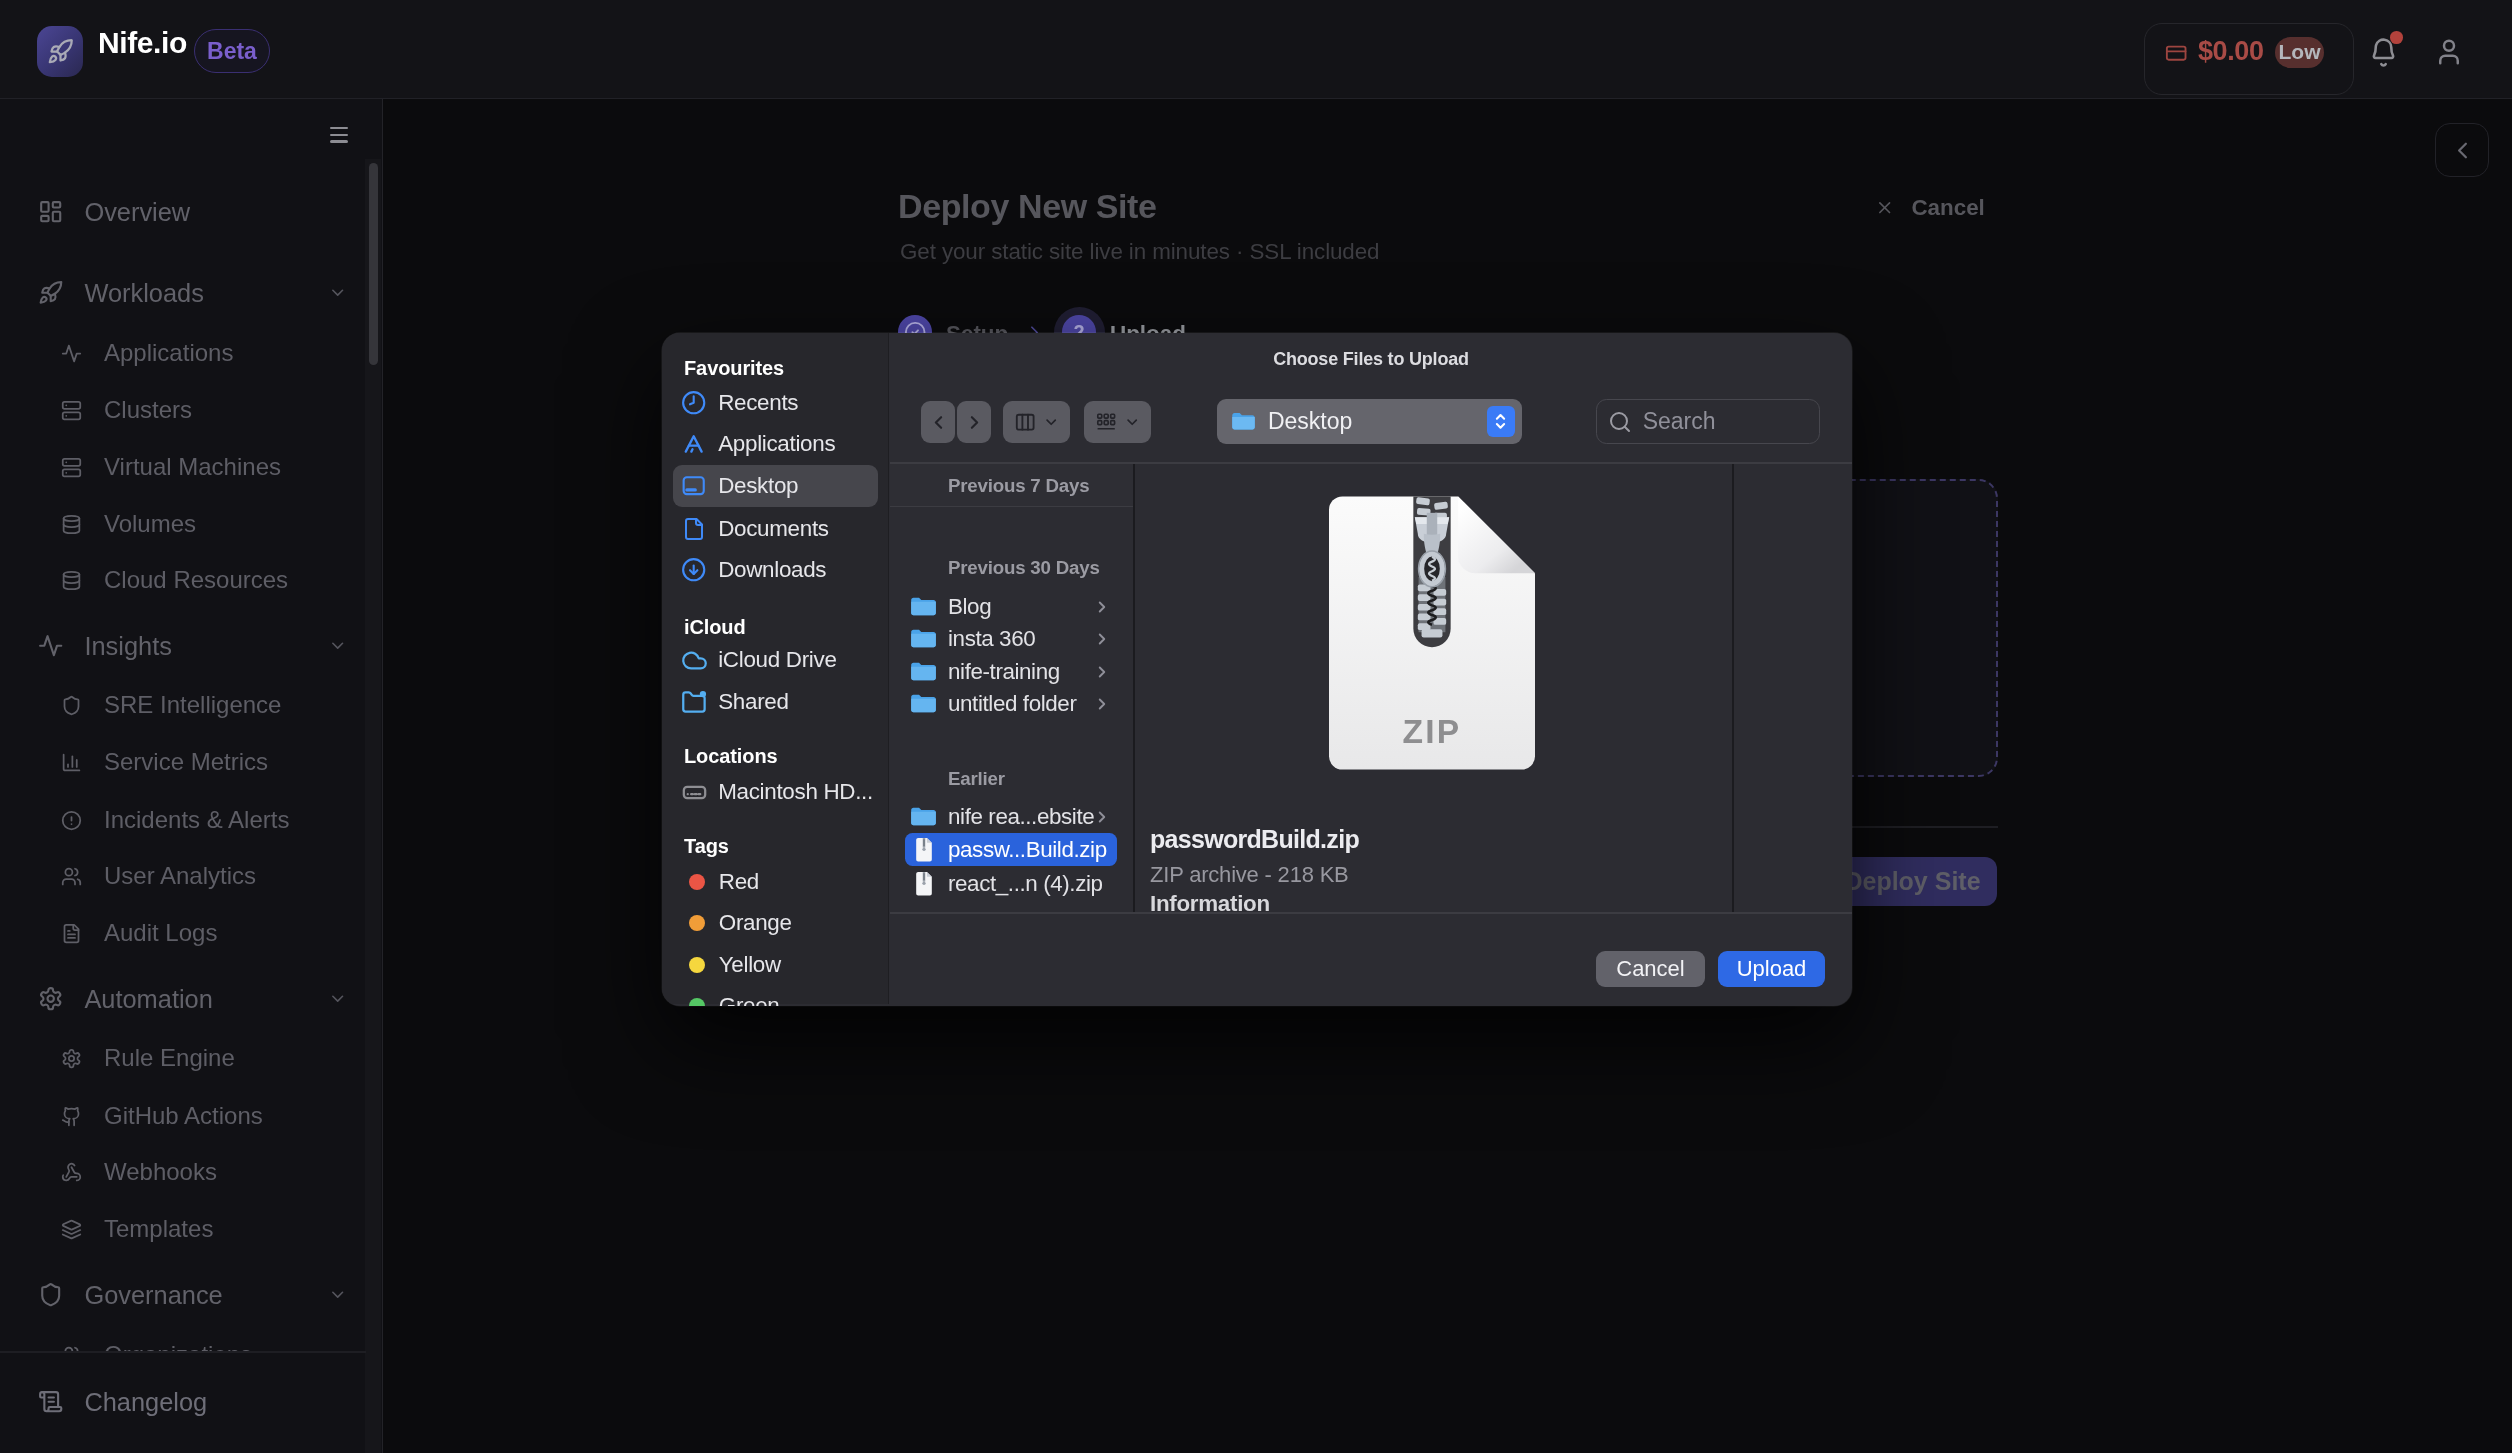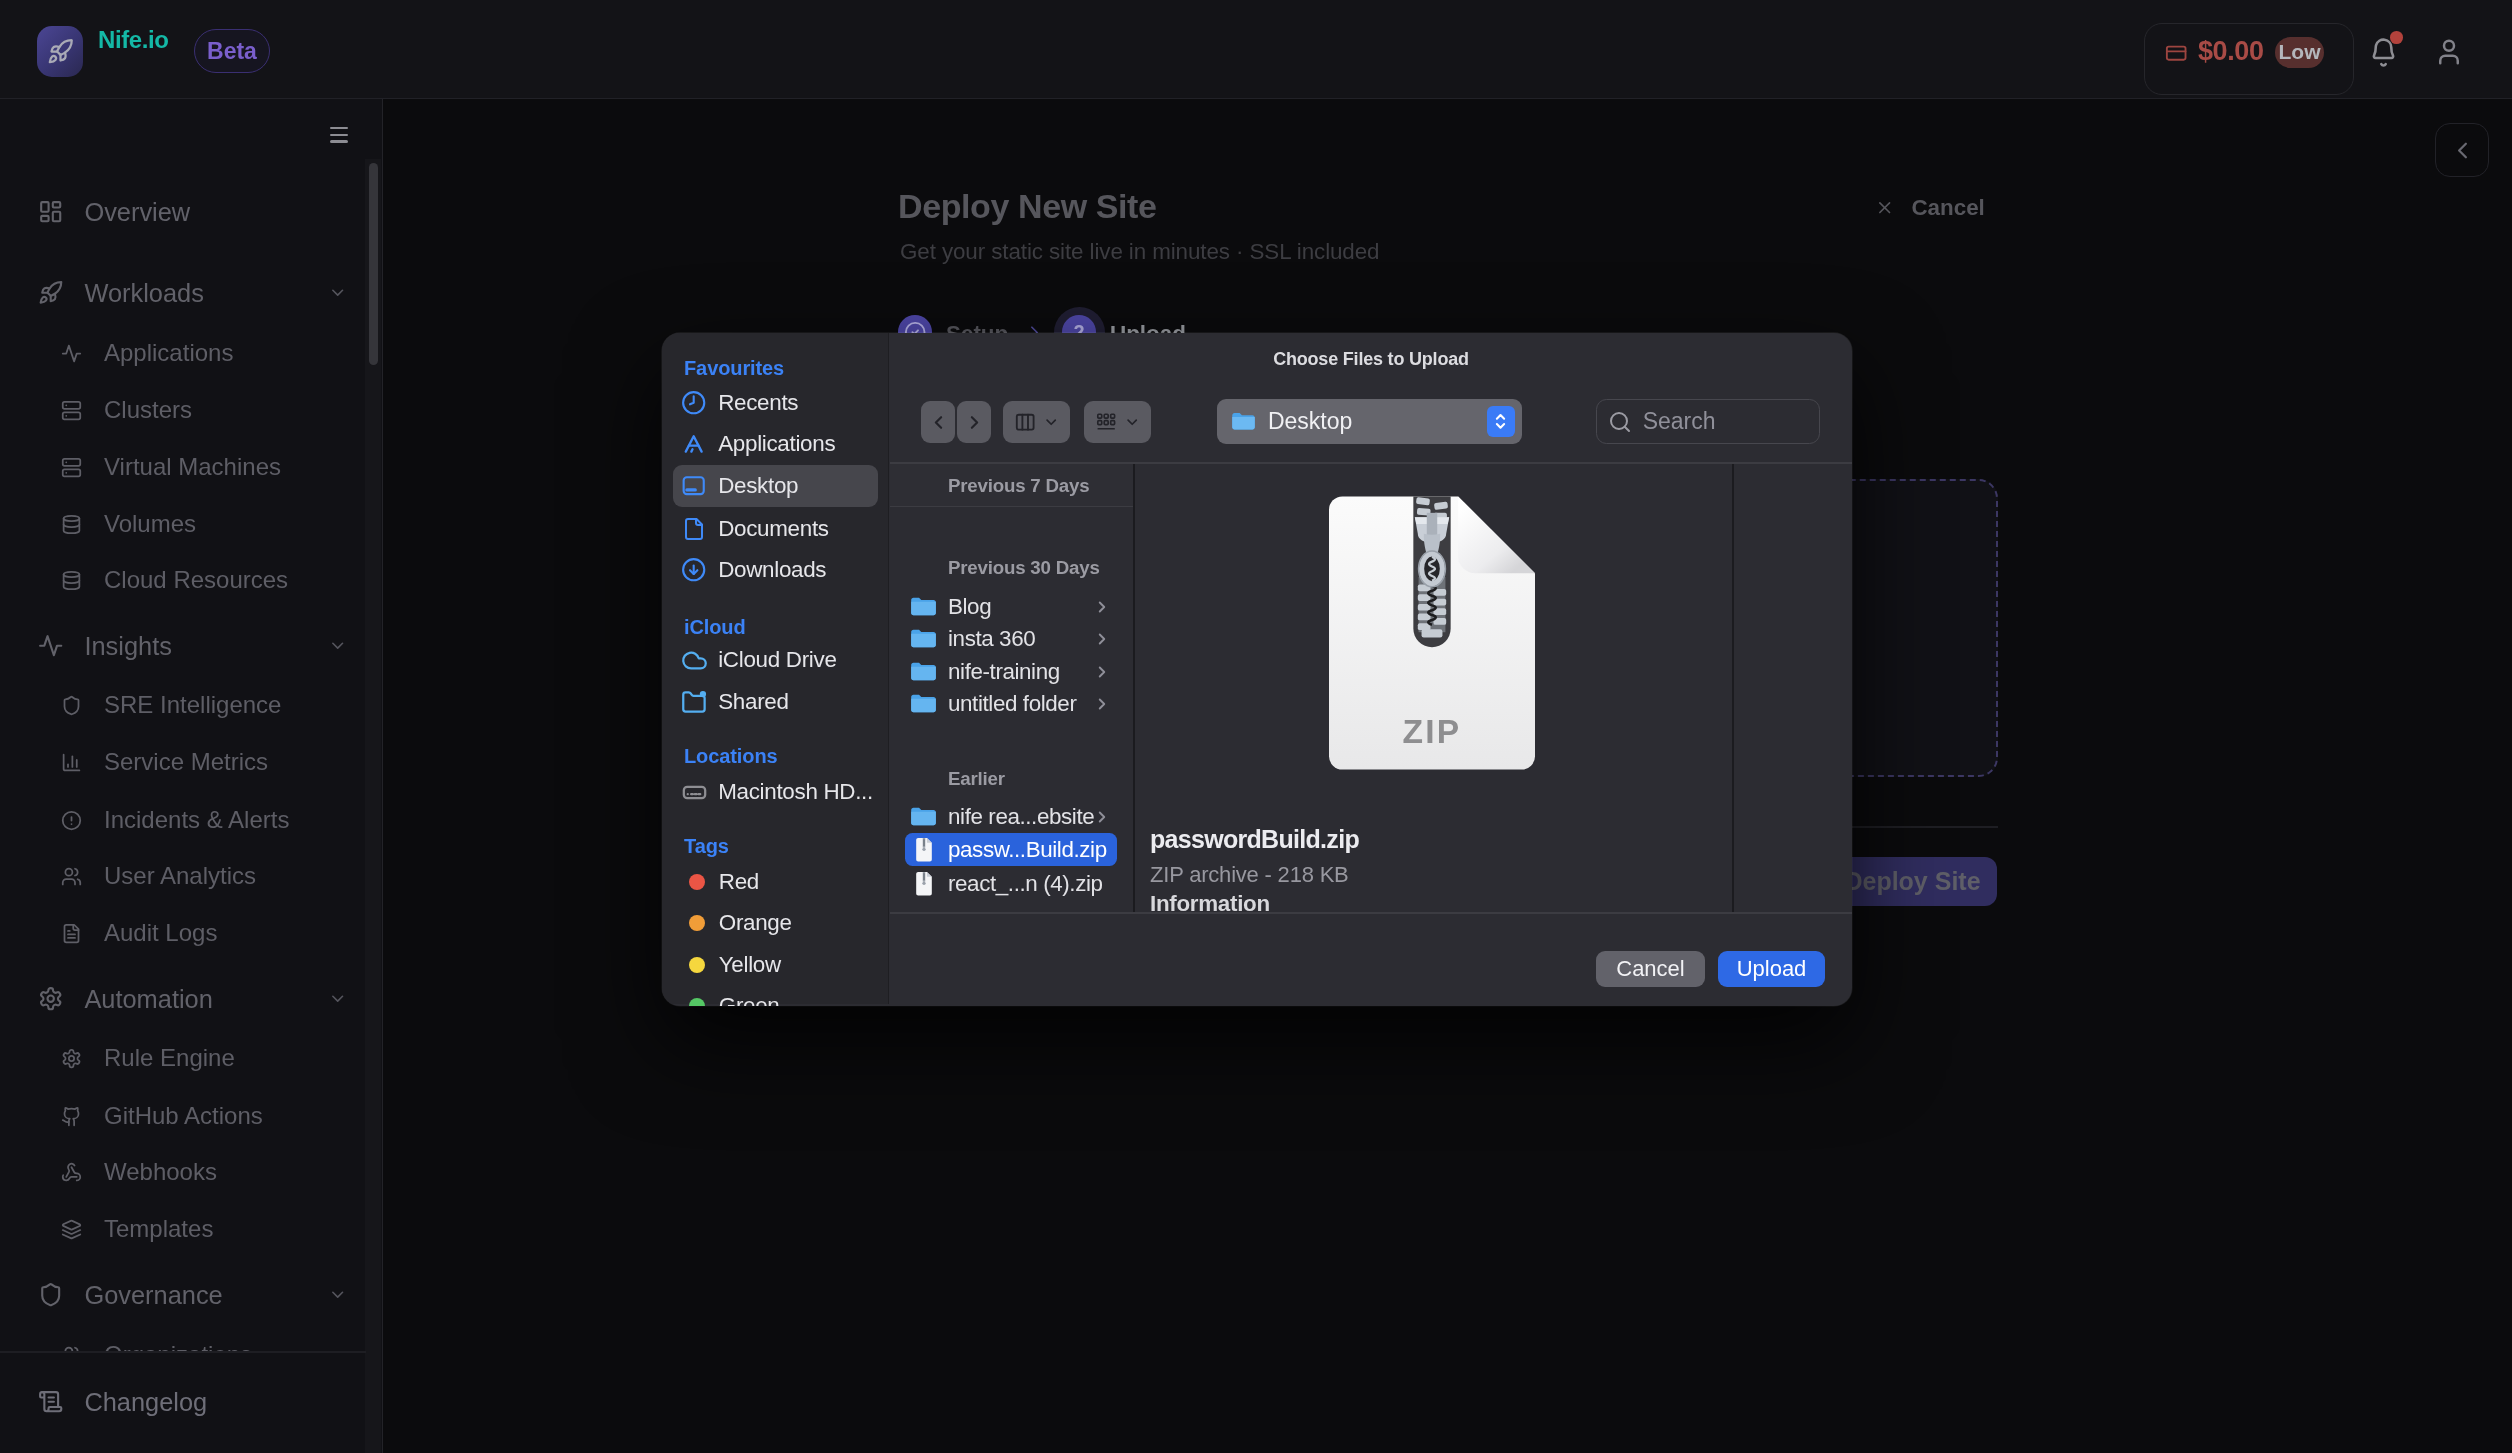--- a/index.html
+++ b/index.html
@@ -3,21 +3,21 @@
 <meta charset="utf-8">
 <style>
 * { margin:0; padding:0; box-sizing:border-box; }
 html,body { width:2512px; height:1454px; overflow:hidden; background:#0b0b0d; font-family:"Liberation Sans", sans-serif; }
 #app { position:absolute; inset:0; width:2512px; height:1454px; overflow:hidden; }
 svg { display:block; }
 
 
 #topbar { position:absolute; left:0; top:0; width:2512px; height:99px; background:#131317; border-bottom:1.5px solid #212127; }
 #logoTile { position:absolute; left:37px; top:26px; width:46px; height:51px; border-radius:15px; background:linear-gradient(135deg,#4b4694 0%,#383572 55%,#2a2850 100%); display:flex; align-items:center; justify-content:center; color:#a9aab6; }
-#logoName { position:absolute; left:98px; top:26px; font-size:24px; font-weight:700; color:#14b8a6; letter-spacing:-0.4px; }
+#logoName { position:absolute; left:98px; top:26px; font-size:30px; font-weight:700; color:#ffffff; letter-spacing:-0.4px; }
 #betaBadge { position:absolute; left:194px; top:29px; width:76px; height:44px; border-radius:22.4px; border:1.5px solid #3a2f72; background:rgba(70,50,140,0.08); color:#7a5fcc; font-size:23px; font-weight:700; display:flex; align-items:center; justify-content:center; }
 #searchBar { position:absolute; left:419px; top:23px; width:396px; height:58px; border-radius:29px; border:1.5px solid #2b2b30; background:#111115; color:#5a5a61; }
 #searchBar .ph { position:absolute; left:57px; top:18px; font-size:22px; color:#55555c; }
 #cmdk { position:absolute; right:15.7px; top:11.2px; width:61px; height:31px; border-radius:15.7px; background:#1d1d22; color:#72727a; font-size:22px; display:flex; align-items:center; justify-content:center; }
 #billPill { position:absolute; left:2144px; top:23px; width:210px; height:72px; border-radius:18px; border:1.5px solid #26262b; color:#9d4540; }
 #billAmt { position:absolute; left:53px; top:12px; font-size:27px; font-weight:700; color:#a84b46; letter-spacing:-0.4px; }
 #lowBadge { position:absolute; left:130px; top:12.7px; width:49px; height:31px; border-radius:15.7px; background:#572f2e; color:#b4b6bb; font-size:21px; font-weight:700; display:flex; align-items:center; justify-content:center; }
 #bellWrap { position:absolute; left:2368px; top:37px; color:#8e8e94; }
 #bellDot { position:absolute; left:2390px; top:31px; width:12.7px; height:12.7px; border-radius:50%; background:#b2423c; }
 #userWrap { position:absolute; left:2434px; top:37px; color:#82828a; }
@@ -51,21 +51,21 @@
 #ring2 { position:absolute; left:156px; top:-8.2px; width:51px; height:51px; border-radius:50%; background:#201e33; }
 #stepTx2 { position:absolute; left:212px; top:6px; font-size:22.4px; font-weight:700; color:#979aa0; }
 #dropzone { position:absolute; left:517px; top:380px; width:1098px; height:298px; border-radius:19.4px; border:2.2px dashed #3c3763; background:#111116; }
 #mainSep { position:absolute; left:517px; top:727px; width:1098px; height:1.5px; background:#1e1e23; }
 #deployBtn { position:absolute; left:1445px; top:758px; width:169px; height:49px; border-radius:12px; background:#302d5f; color:#5f5f68; font-size:25px; font-weight:700; display:flex; align-items:center; justify-content:center; }
 #collapseBtn { position:absolute; left:2052px; top:24px; width:54px; height:54px; border-radius:15px; border:1.5px solid #222228; display:flex; align-items:center; justify-content:center; color:#696971; }
 
 
 #modal { position:absolute; left:662px; top:333px; width:1190px; height:673px; border-radius:18px; background:#2c2c32; box-shadow:0 37px 90px rgba(0,0,0,0.78), 0 0 0 0.7px rgba(255,255,255,0.09); overflow:hidden; }
 #msidebar { position:absolute; left:0; top:0; width:227px; height:671px; background:#27272c; border-right:1.5px solid #1e1e22; }
-.mlabel { position:absolute; left:22px; font-size:20px; font-weight:700; color:#3b82f6; letter-spacing:-0.1px; }
+.mlabel { position:absolute; left:22px; font-size:20px; font-weight:700; color:#ffffff; letter-spacing:-0.1px; }
 .mrow { position:absolute; left:11.2px; width:205px; height:42px; display:flex; align-items:center; border-radius:9px; color:#e6e6ea; font-size:22.4px; letter-spacing:-0.3px; }
 .mrow .mic { flex:0 0 33px; display:flex; justify-content:center; margin-left:4.5px; color:#3f8af8; }
 .mrow .mtx { margin-left:7.5px; white-space:nowrap; }
 .mrow.sel { background:#46464c; }
 .tagdot { flex:0 0 16.4px; width:16.4px; height:16.4px; border-radius:50%; margin-left:15.7px; }
 .tagtx { margin-left:13.5px; }
 
 #mcontent { position:absolute; left:228px; top:0; width:1082px; height:671px; }
 #mTitle { position:absolute; left:0; top:15.7px; width:962px; text-align:center; font-size:18px; font-weight:700; color:#dcdce0; letter-spacing:-0.2px; }
 .tbtn { position:absolute; top:68px; height:42px; border-radius:9px; background:#5a5a61; display:flex; align-items:center; justify-content:center; color:#232329; }

